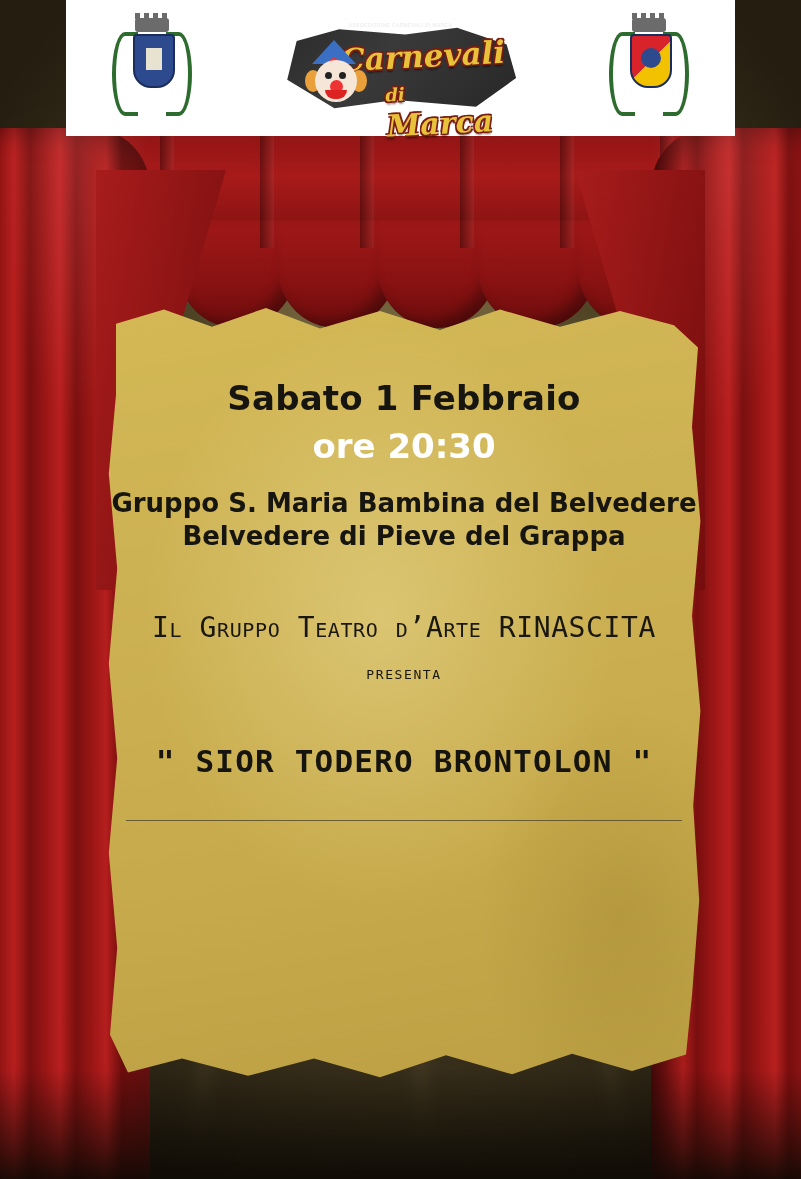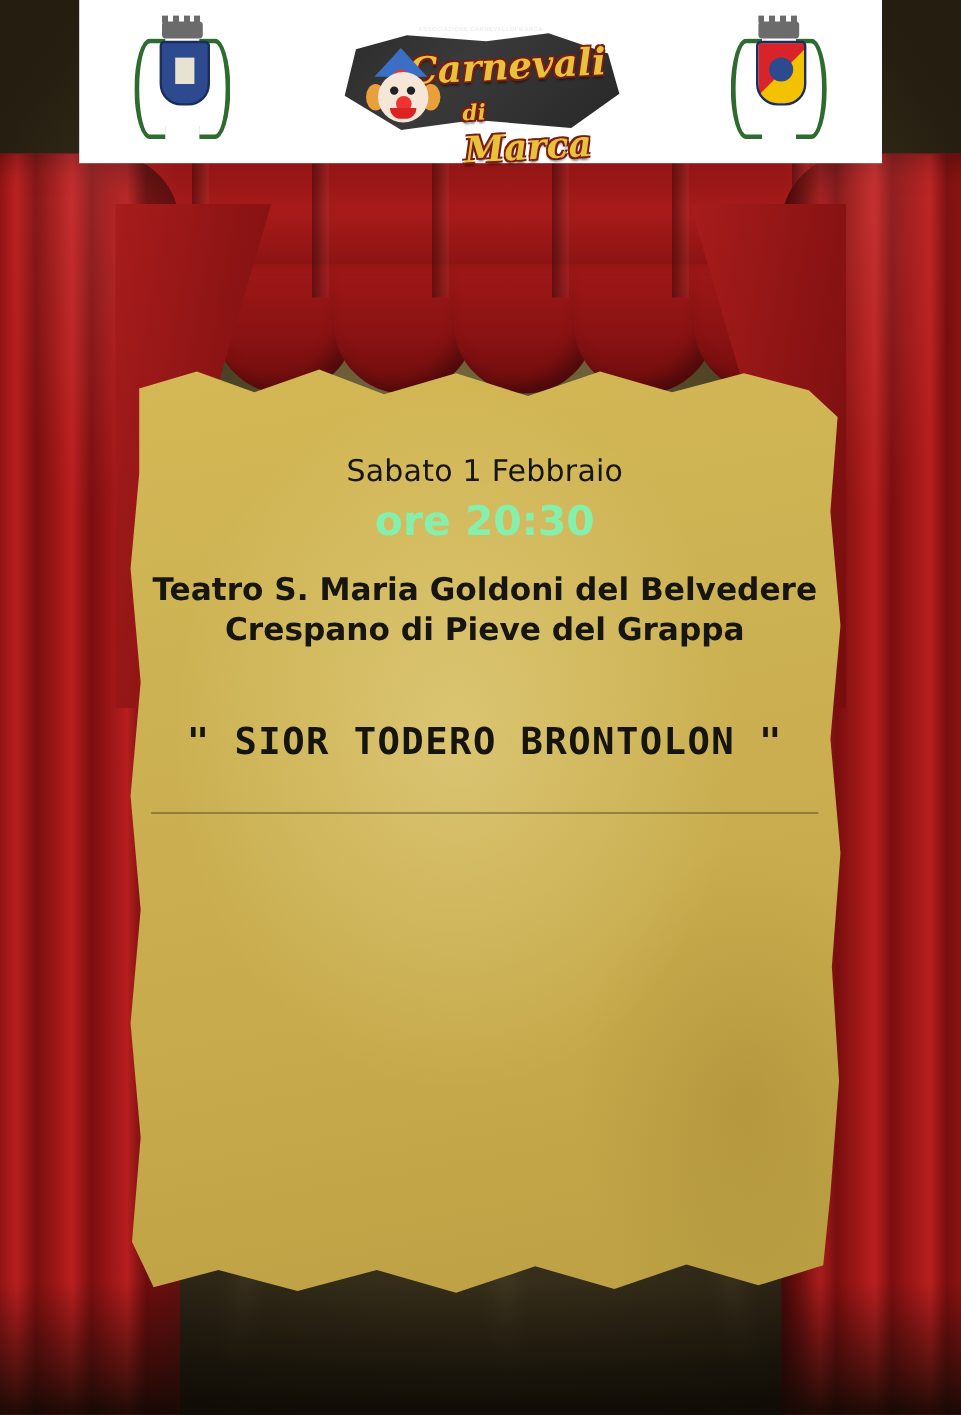--- a/index.html
+++ b/index.html
@@ -341,31 +341,31 @@
     left: 104px; top: 300px;
     width: 600px; height: 790px;
     z-index: 32;
     text-align: center;
     color: #1d1b14;
   }
 
   .date-line {
     margin-top: 78px;
     font-family: "DejaVu Sans", sans-serif;
-    font-weight: normal;
-    font-size: 25px;
+    font-weight: bold;
+    font-size: 34px;
     letter-spacing: .2px;
     color: #16150f;
   }
   .time-line {
     margin-top: 8px;
     font-family: "DejaVu Sans", sans-serif;
     font-weight: bold;
     font-size: 34px;
-    color: #86efac;
+    color: #ffffff;
   }
   .venue1 {
     margin-top: 22px;
     font-family: "DejaVu Sans", sans-serif;
     font-weight: bold;
     font-size: 26px;
     color: #16150f;
   }
   .venue2 {
     margin-top: 3px;
@@ -521,23 +521,25 @@
   <div class="curtain-swag-l"></div>
   <div class="curtain-swag-r"></div>
 
   <div class="parchment">
     <div class="parchment-sheen"></div>
   </div>
 
   <div class="content">
     <div class="date-line">Sabato 1 Febbraio</div>
     <div class="time-line">ore 20:30</div>
-    <div class="venue1">Teatro S. Maria Goldoni del Belvedere</div>
-    <div class="venue2">Crespano di Pieve del Grappa</div>
-
+    <div class="venue1">Gruppo S. Maria Bambina del Belvedere</div>
+    <div class="venue2">Belvedere di Pieve del Grappa</div>
+
+    <div class="group-line">Il Gruppo Teatro d’Arte RINASCITA</div>
+    <div class="presenta">presenta</div>
 
     <div class="title-line">" SIOR TODERO BRONTOLON "</div>
 
     <div class="divider"></div>
 
   </div>
 
   <div class="floor"></div>
 
 </div>

